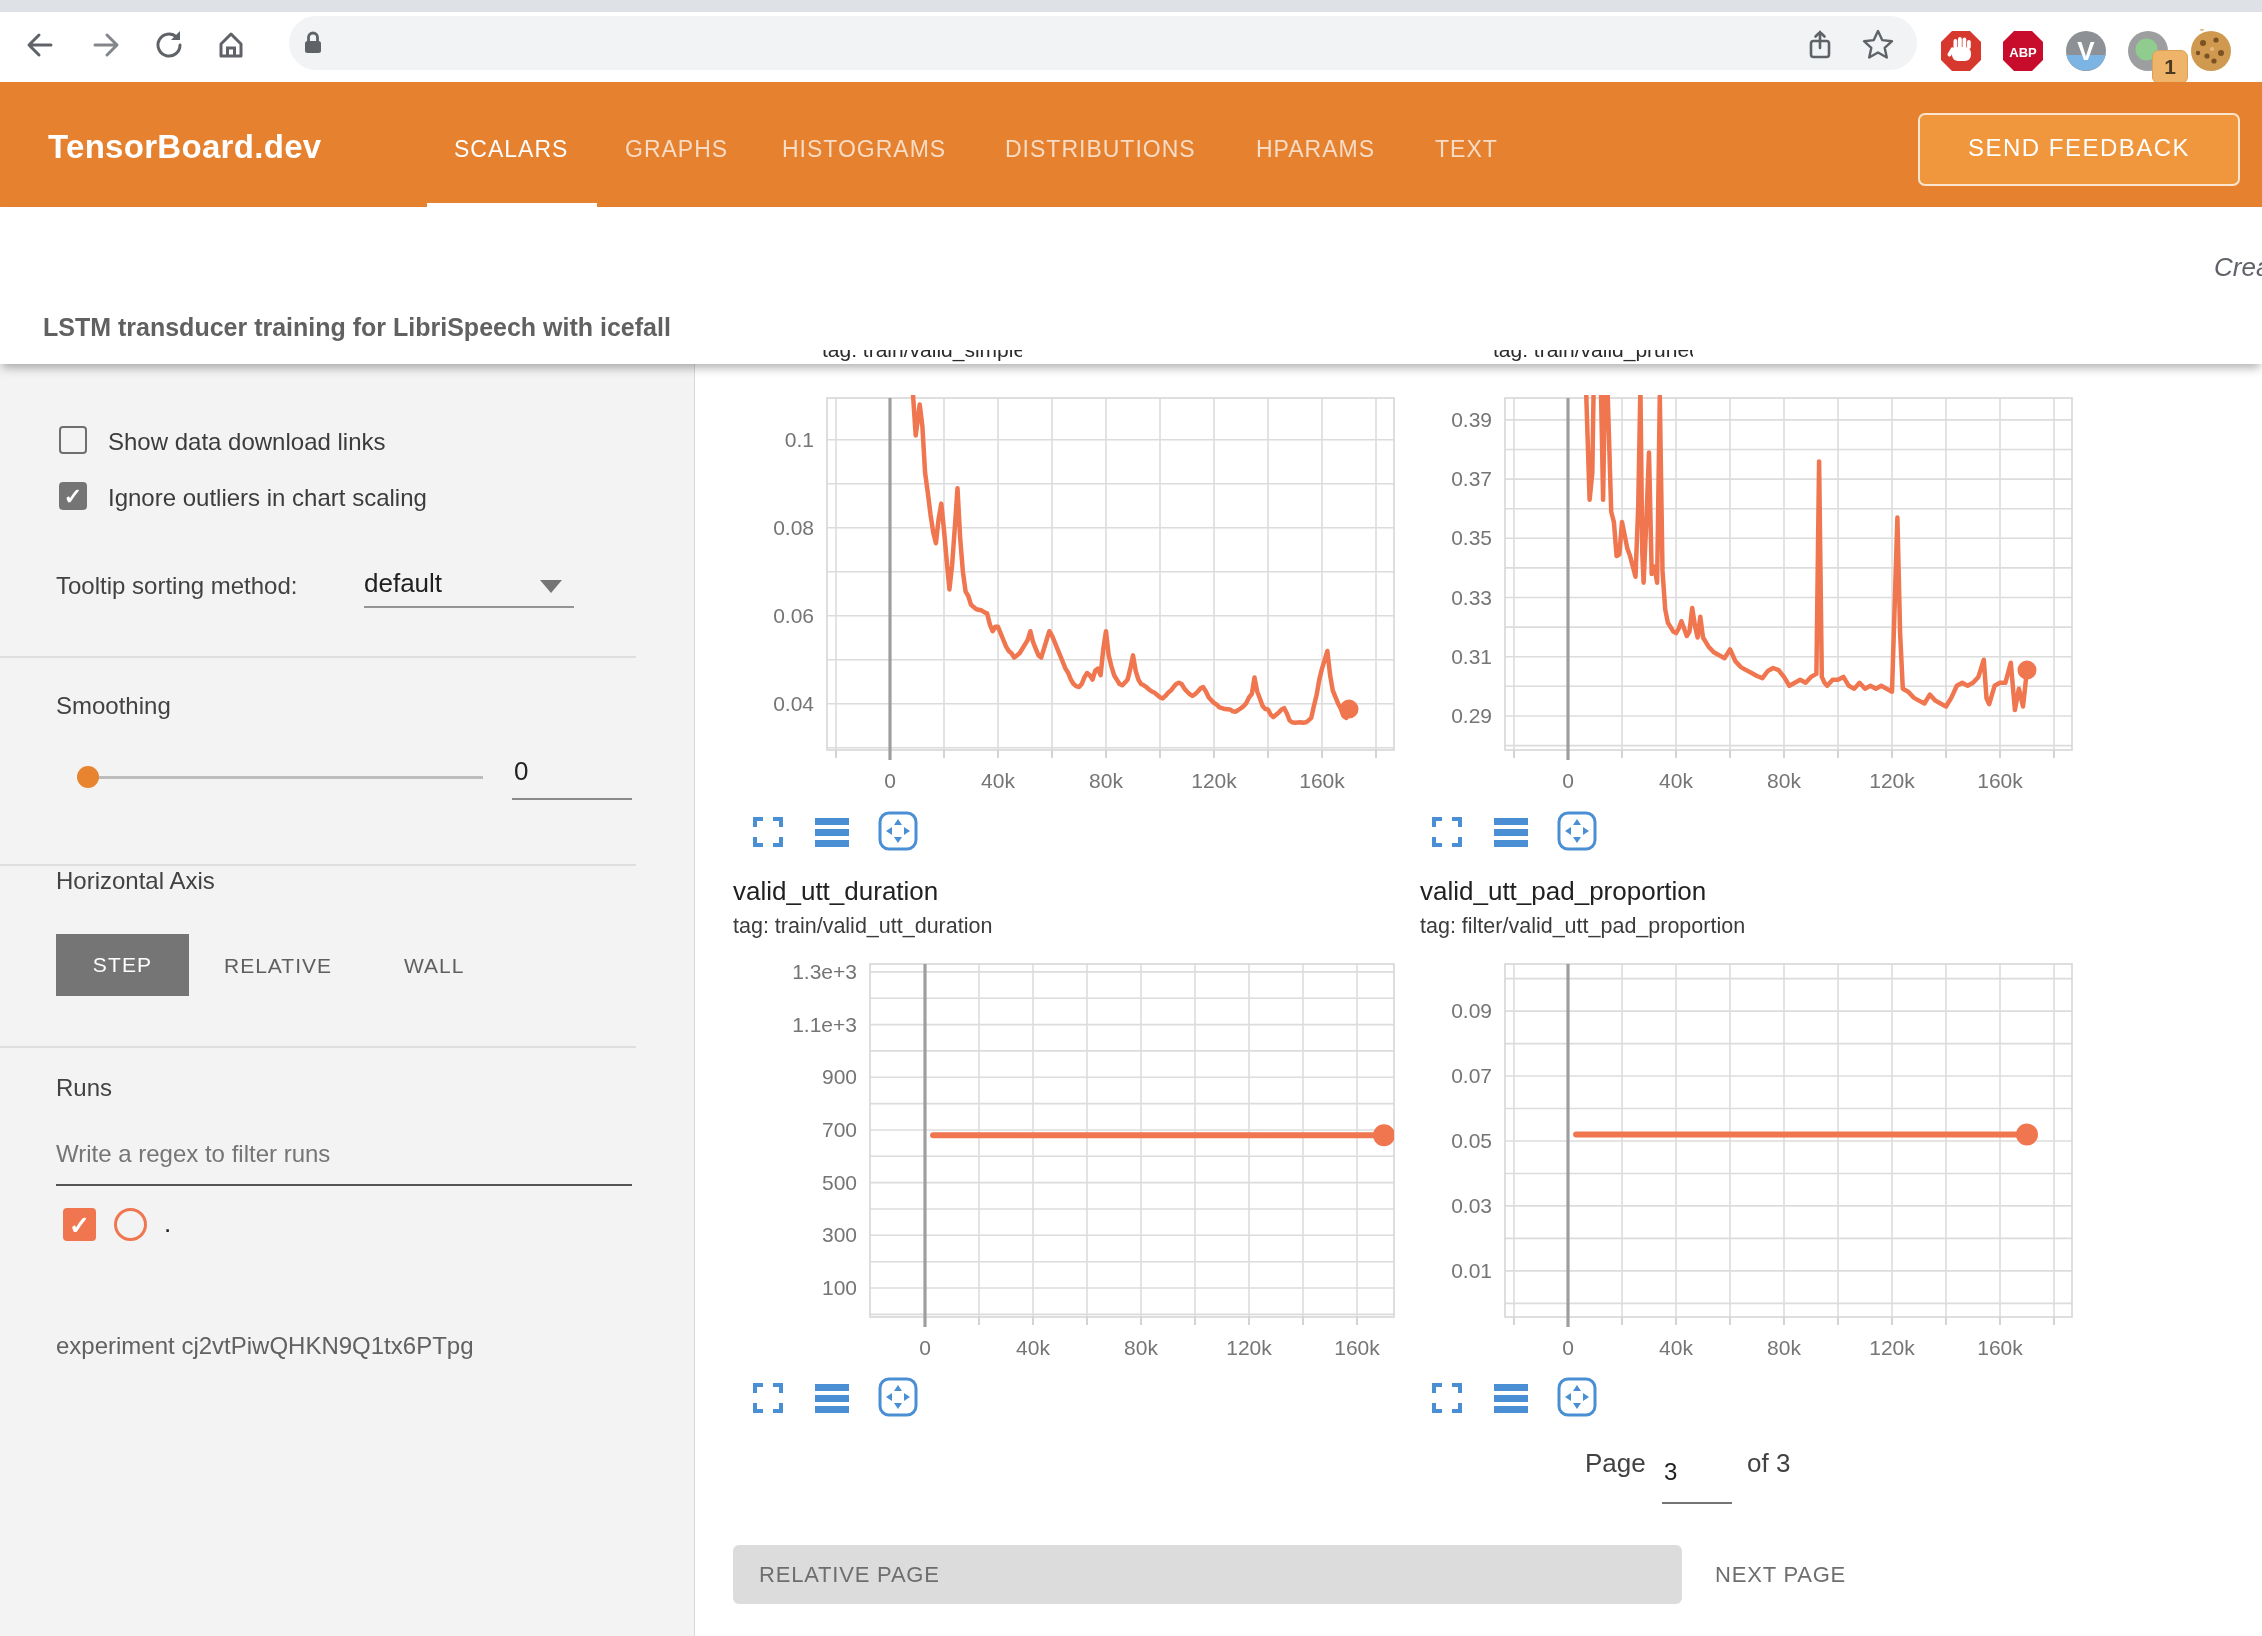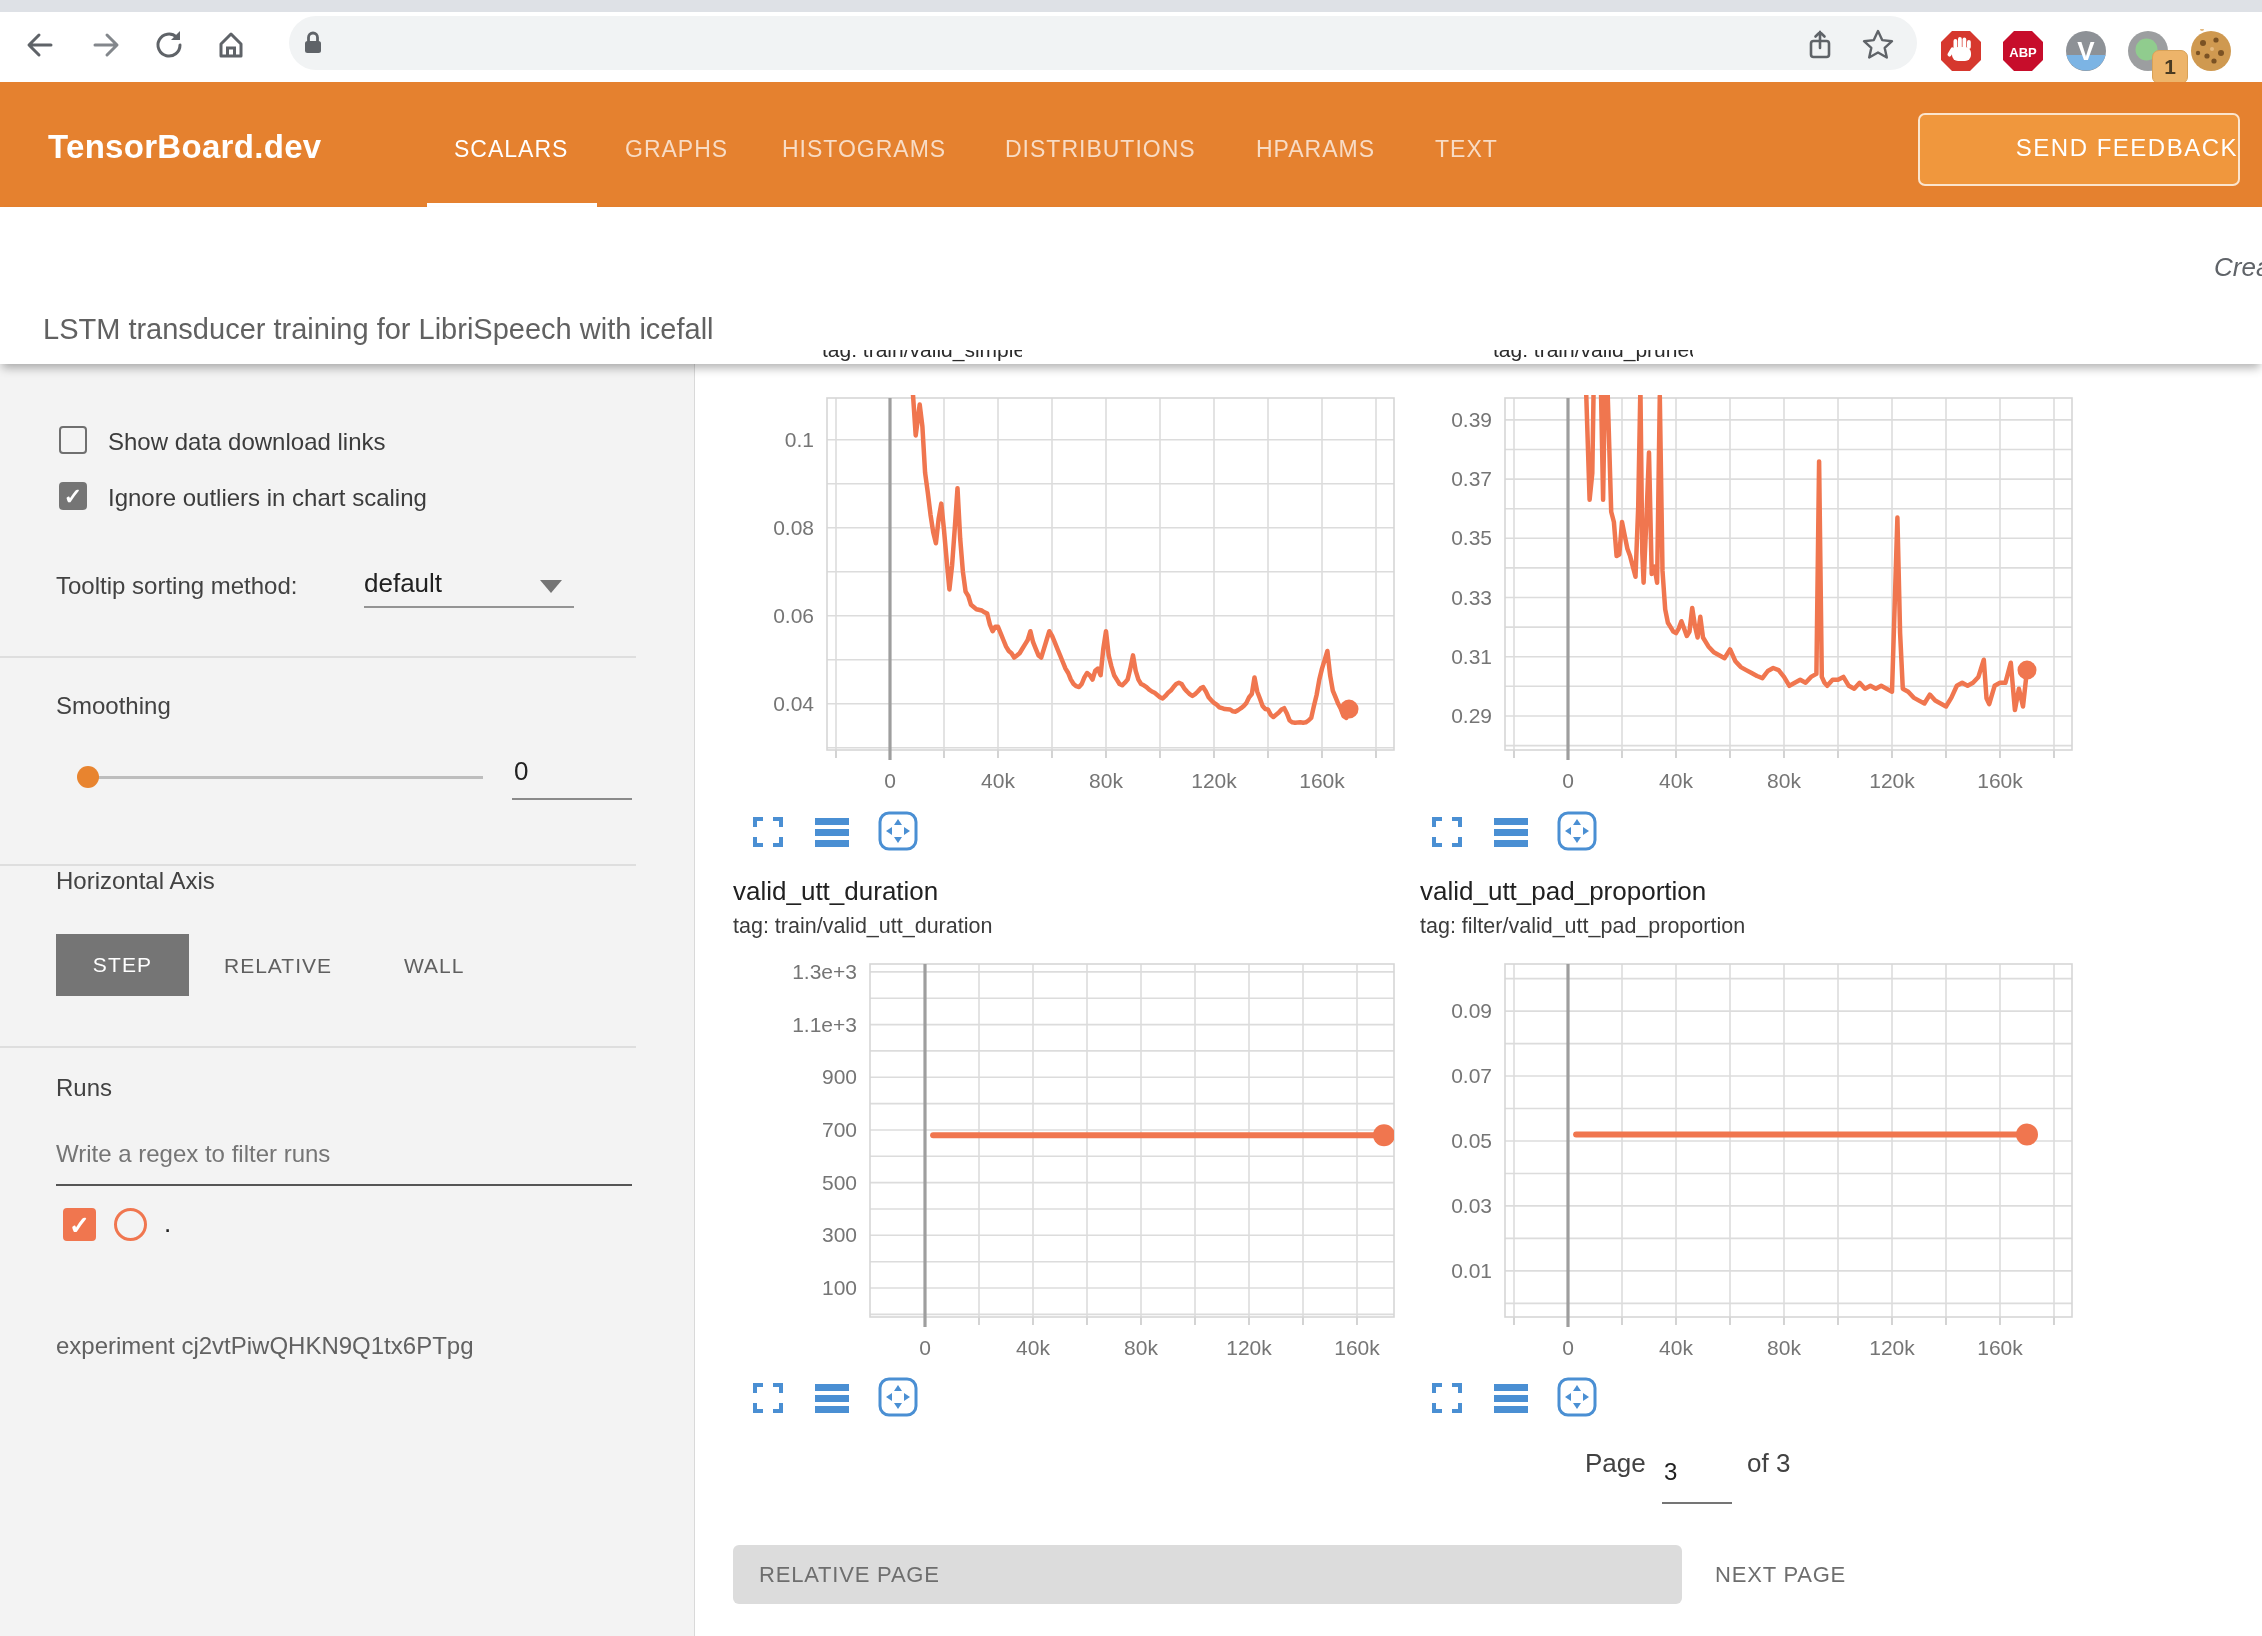--- a/index.html
+++ b/index.html
@@ -17,26 +17,26 @@
   .extbadge{left:2152px;top:50px;width:34px;height:32px;background:#edb46a;border:1px solid #d8a258;
             border-radius:7px;color:#4a3b22;font-size:21px;font-weight:bold;text-align:center;line-height:32px;}
   
   .tbheader{left:0;top:82px;width:2262px;height:125px;background:#e5812f;}
   .logo{left:48px;top:128px;font-size:33px;font-weight:600;color:#ffffff;letter-spacing:.3px;}
   .navtab{top:136px;font-size:23px;font-weight:500;letter-spacing:1px;color:rgba(255,255,255,.72);cursor:pointer;}
   .navtab.active{color:#ffffff;}
   .tabline{left:427px;top:203px;width:170px;height:4px;background:#ffffff;}
   .feedback{left:1918px;top:113px;width:318px;height:69px;background:#f0973d;
             border:2px solid rgba(255,255,255,.75);border-radius:7px;color:#fff;
-            font-size:24px;font-weight:500;letter-spacing:1.5px;text-align:right;line-height:65px;}
+            font-size:24px;font-weight:500;letter-spacing:1.5px;text-align:center;line-height:65px;}
   
   .descband{left:0;top:207px;width:2262px;height:157px;background:#ffffff;z-index:5;
             box-shadow:0 6px 9px -2px rgba(0,0,0,.3);}
   .created{left:2214px;top:45px;font-size:26px;font-style:italic;color:#5f6368;white-space:nowrap;}
-  .desctext{left:43px;top:106px;font-size:29px;color:#616161;}
+  .desctext{left:43px;top:106px;font-size:25px;color:#616161;font-weight:bold;}
   .frag{top:143px;width:200px;height:14px;overflow:hidden;}
   .frag span{display:block;margin-top:-12px;font-size:21px;color:#2b2b2b;white-space:nowrap;}
   
   .sidebarbg{left:0;top:364px;width:695px;height:1272px;background:#f3f3f3;border-right:1px solid #d9d9d9;box-sizing:border-box;}
   .mainbg{left:696px;top:364px;width:1566px;height:1272px;background:#ffffff;}
   .sb-label{font-size:24px;color:#3c3c3c;}
   .sb-sub{font-size:24px;color:#424242;}
   .cbox{width:28px;height:28px;border:2.5px solid #6f6f6f;border-radius:4px;box-sizing:border-box;background:transparent;}
   .cbox.checked{background:#757575;border-color:#757575;}
   .cbox.checked::after{content:"\2713";color:#fff;font-size:22px;font-weight:bold;display:block;text-align:center;line-height:25px;}

